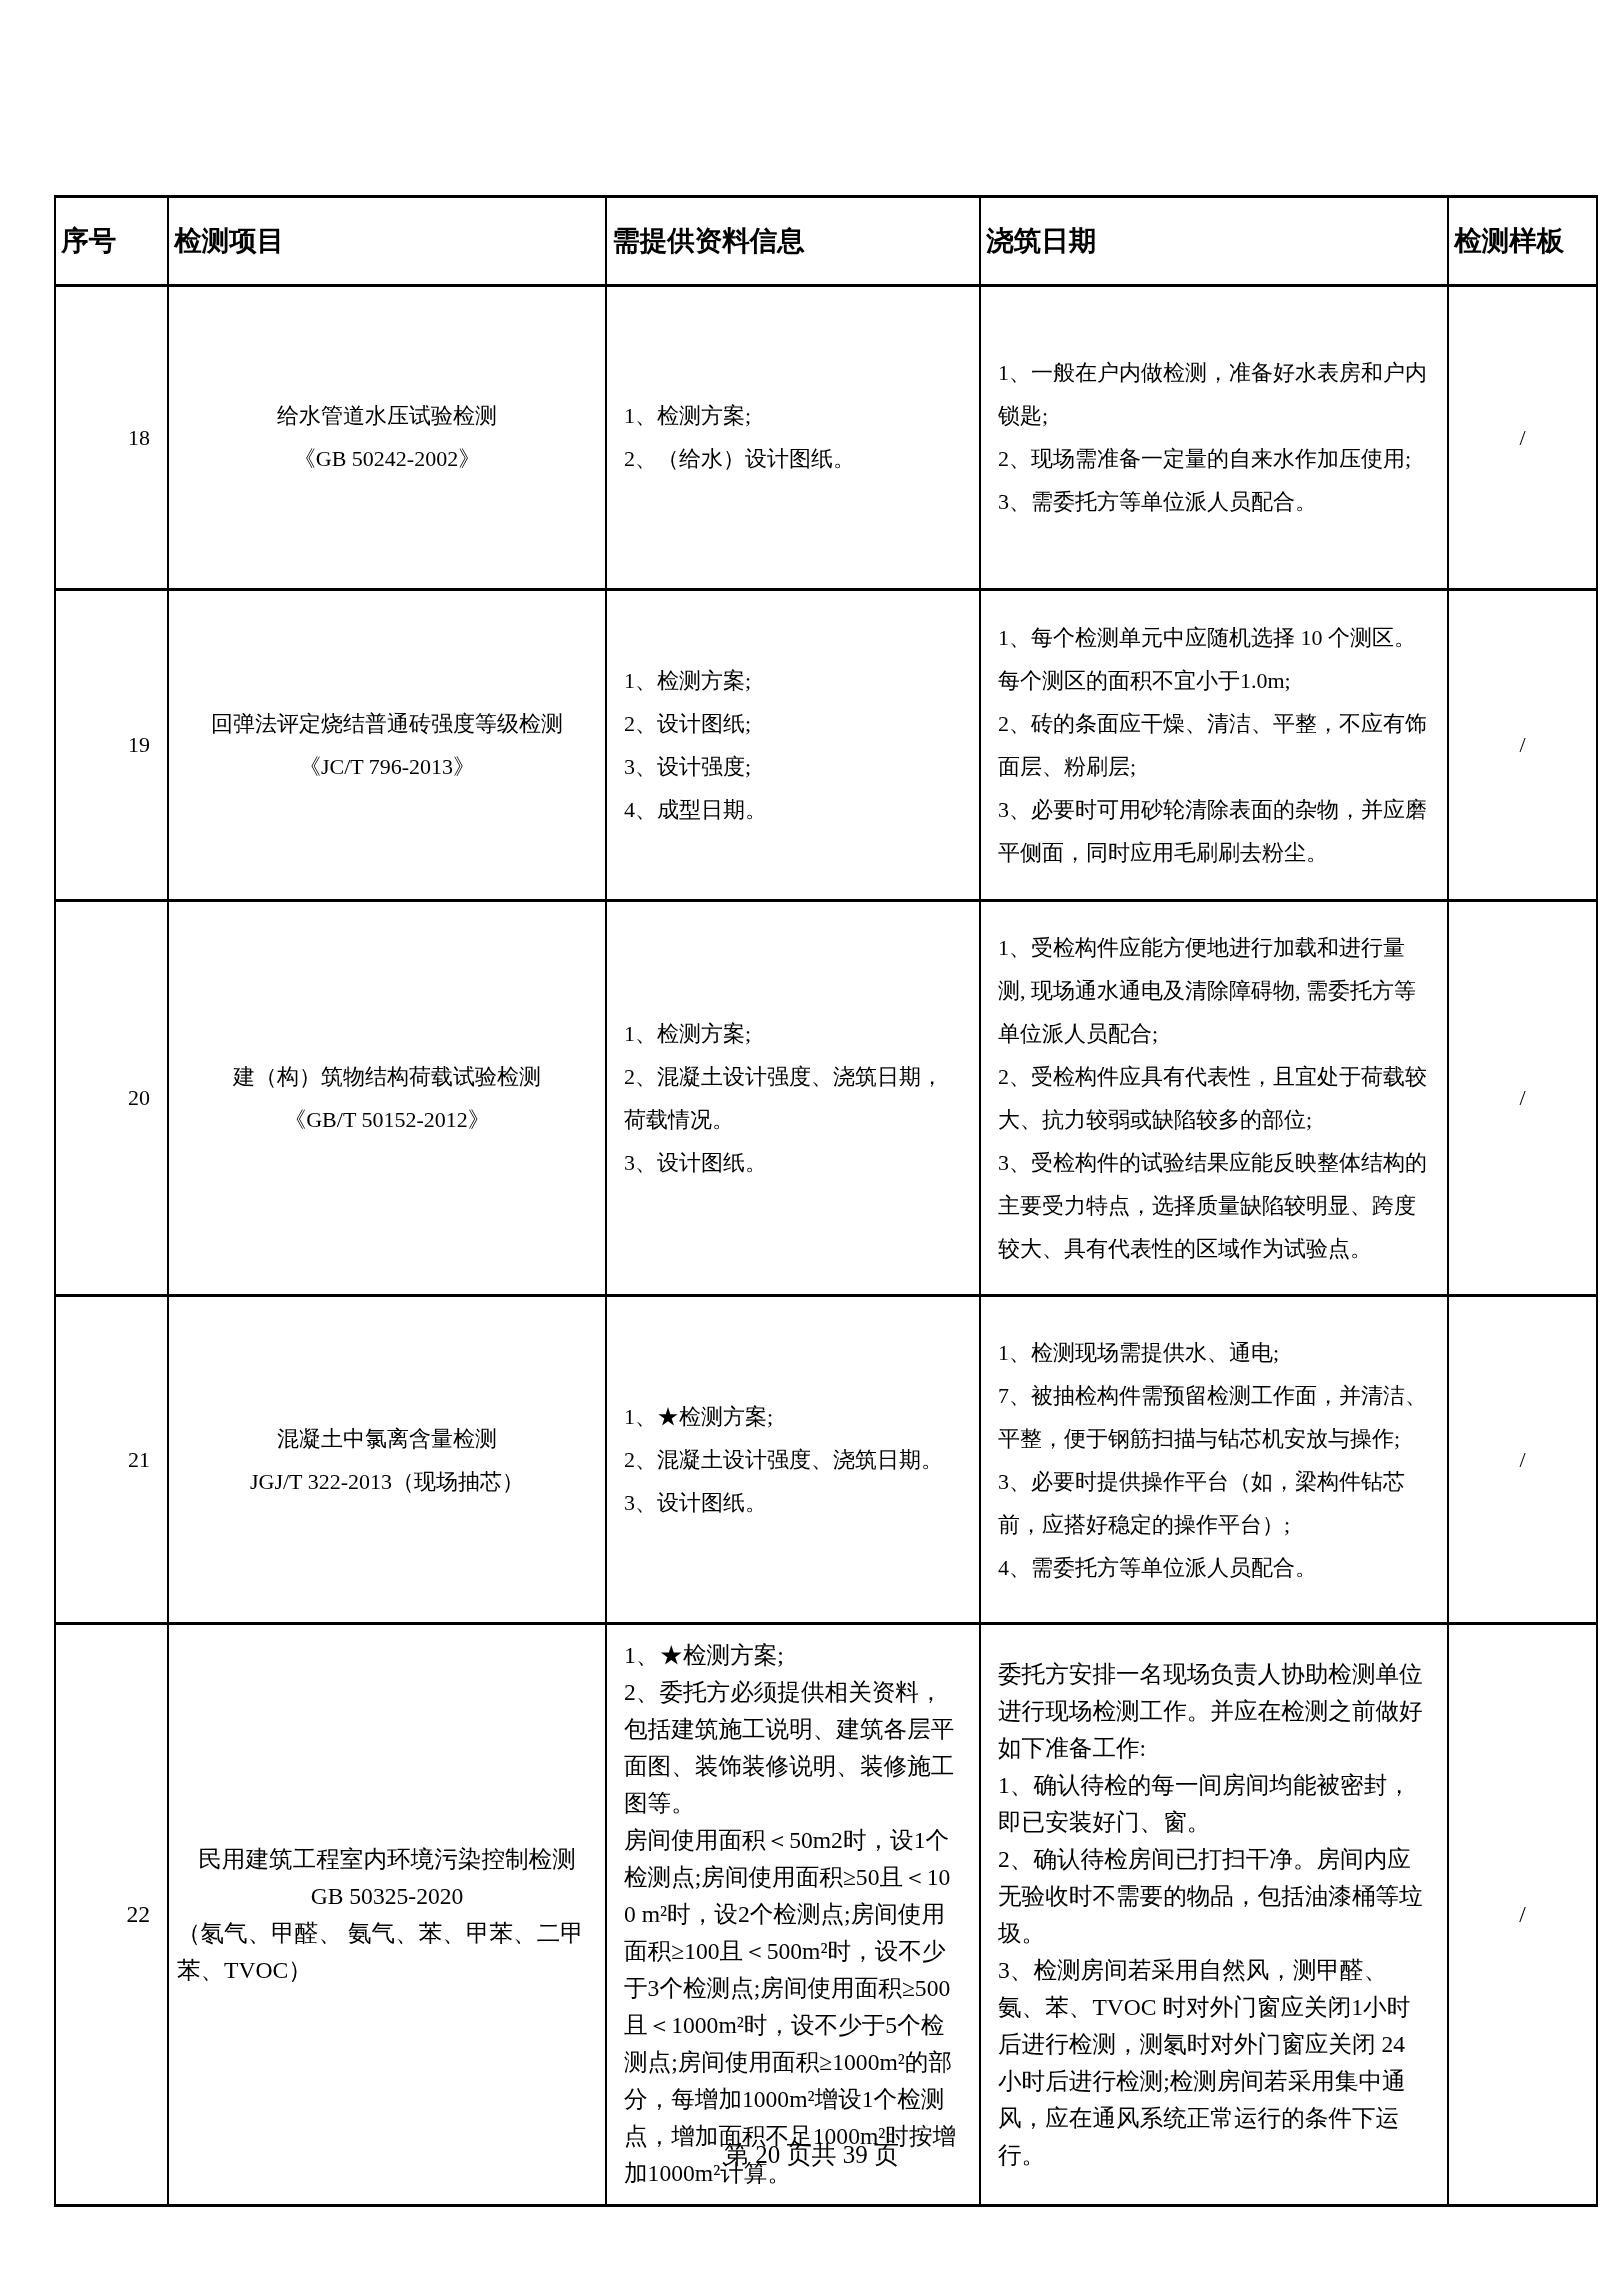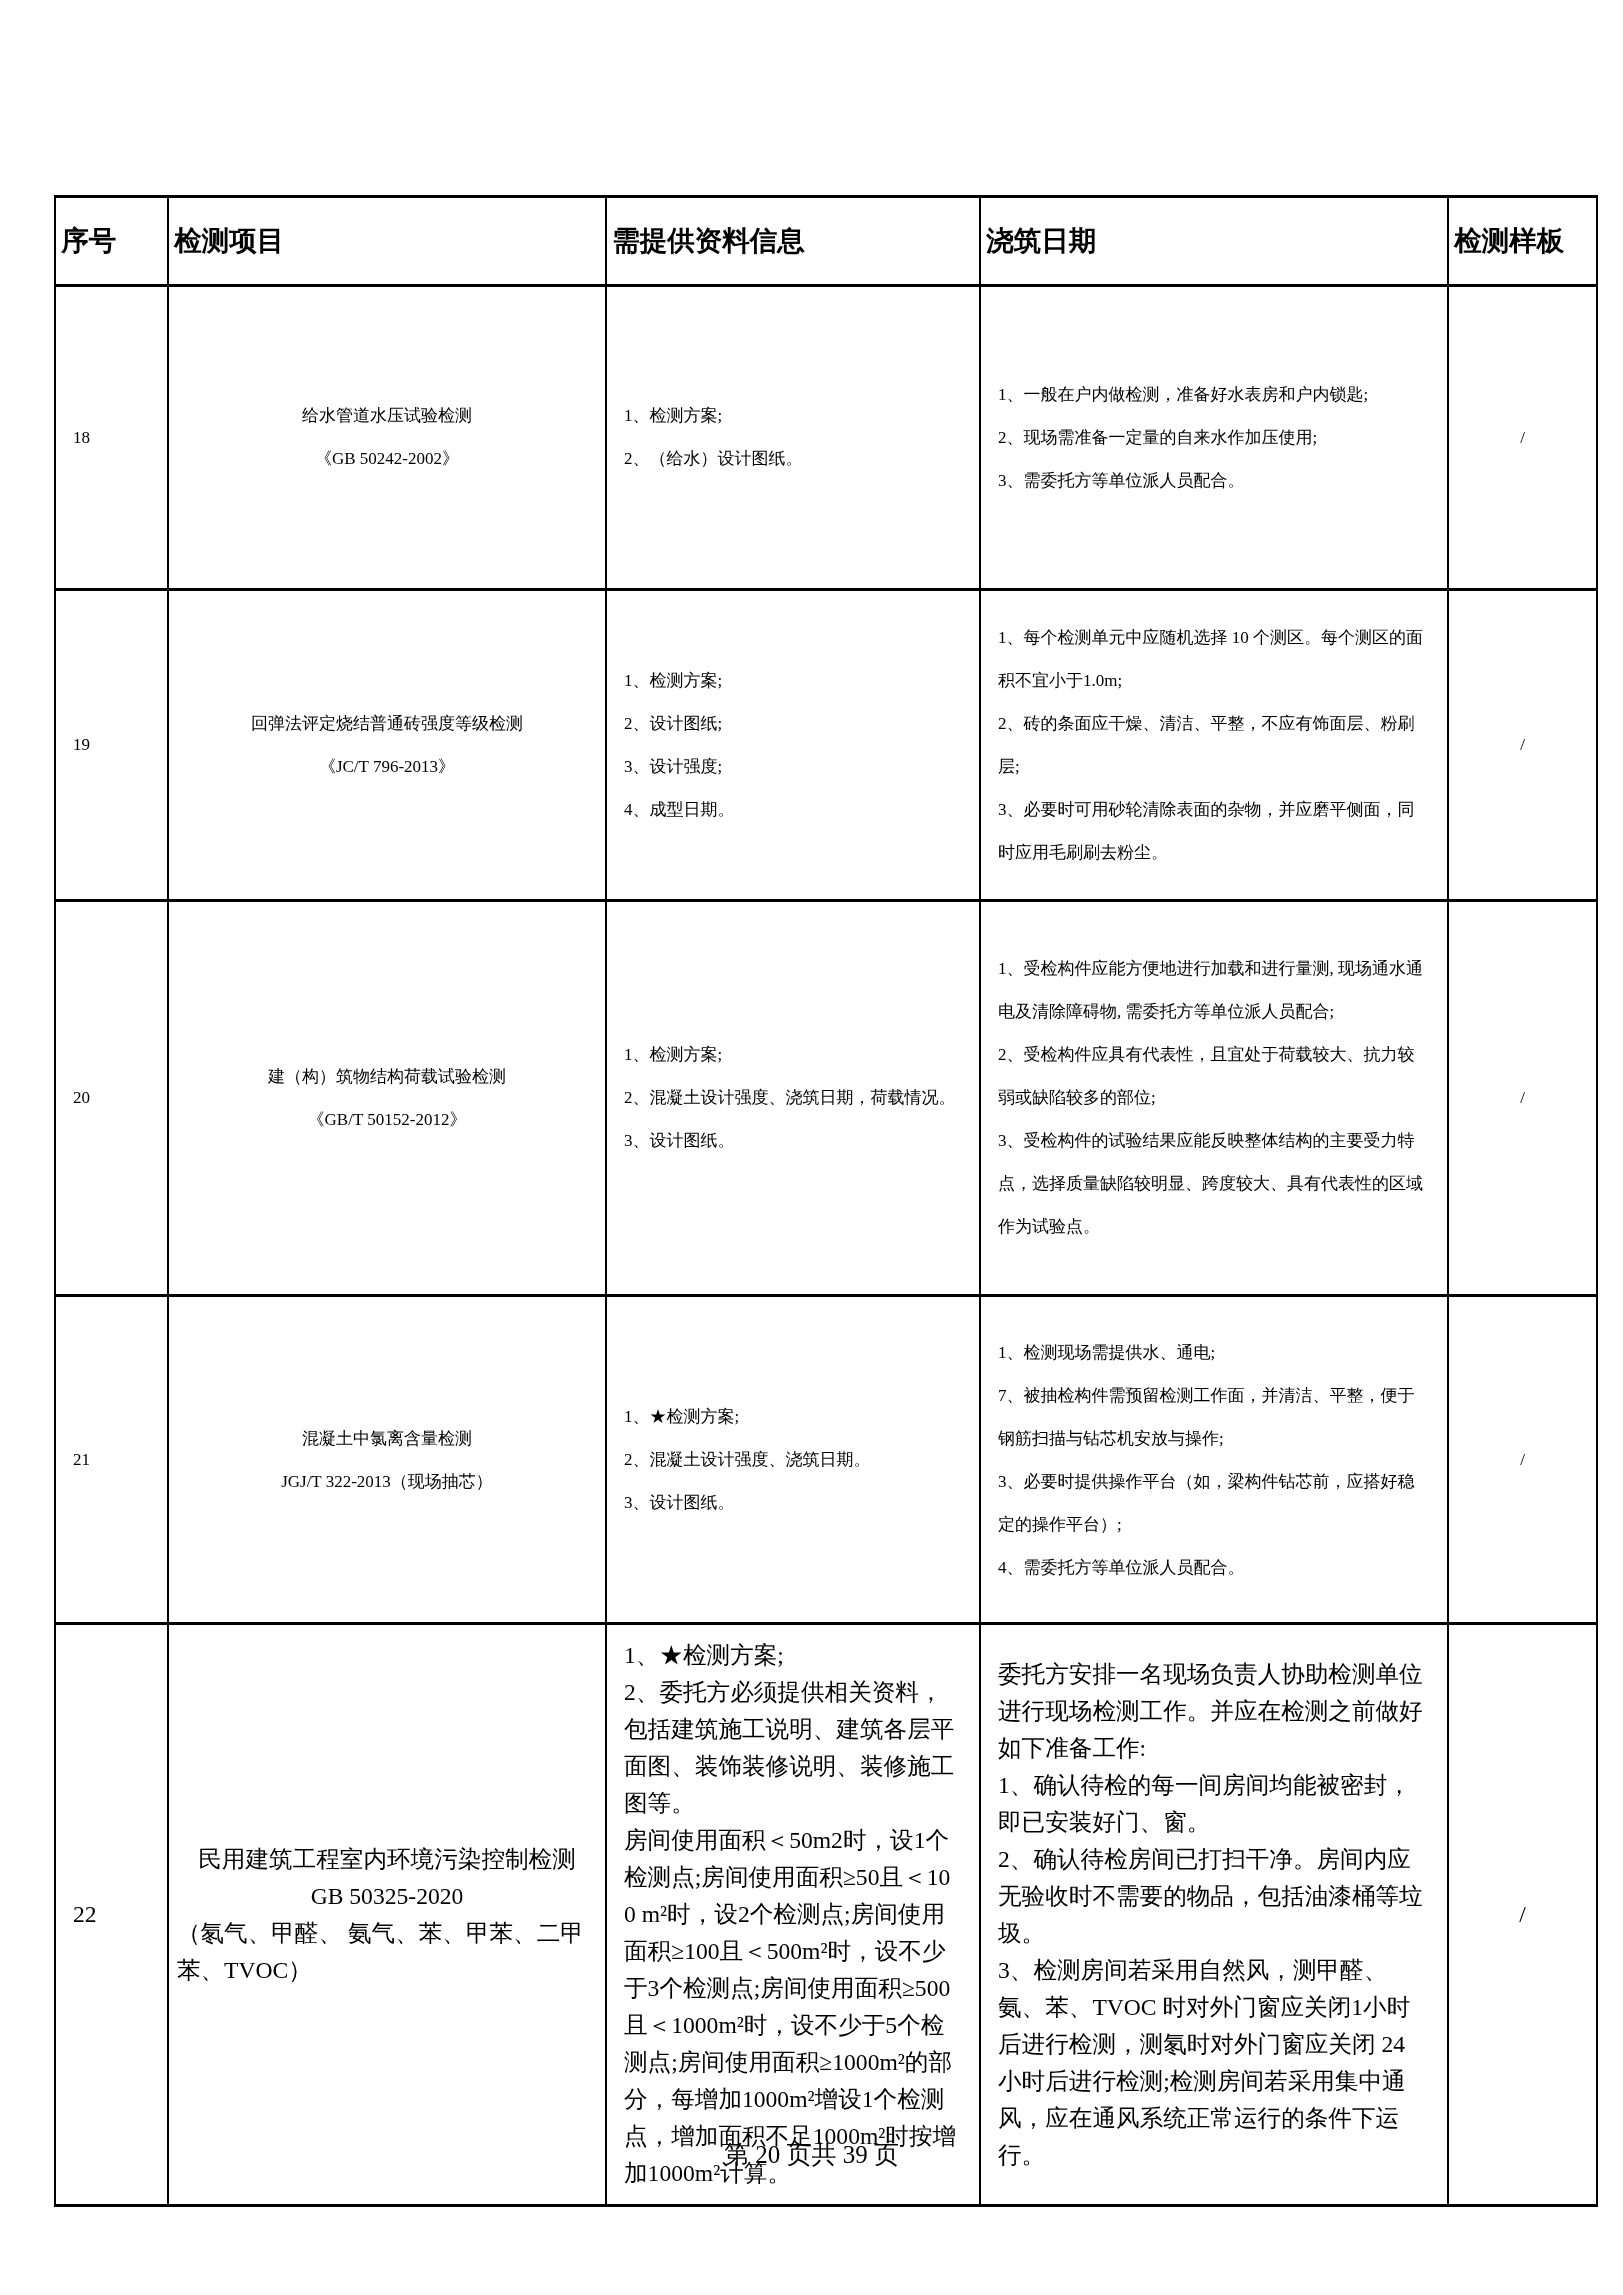--- a/index.html
+++ b/index.html
@@ -24,24 +24,24 @@
     border-top:3.9px solid #000;
     border-bottom:3.9px solid #000;
     vertical-align:middle;
     word-break:break-all;
   }
   .doc th {
     font-size:27.5px; font-weight:bold; text-align:left;
     height:86px; padding:0 5.2px;
   }
   .doc td {
-    font-size:17px; line-height:43px;
+    font-size:22px; line-height:43px;
     padding:11.8px 17px;
   }
-  .c-no   { text-align:left; }
+  .c-no   { text-align:right; }
   .c-proj { text-align:center; padding:11.8px 7.9px !important; }
   .c-mat  { text-align:left; }
   .c-req  { text-align:left; }
   .c-sample { text-align:center; }
   tbody tr:nth-child(1) td { height:277px; }
   tbody tr:nth-child(2) td { height:285px;font-family:Liberation Serif, serif; }
   tbody tr:nth-child(3) td { height:368px; }
   tbody tr:nth-child(4) td { height:302px; }
   tbody tr:nth-child(5) td { height:535px; }
   tr.compact td { font-size:23.6px; line-height:37px; }

